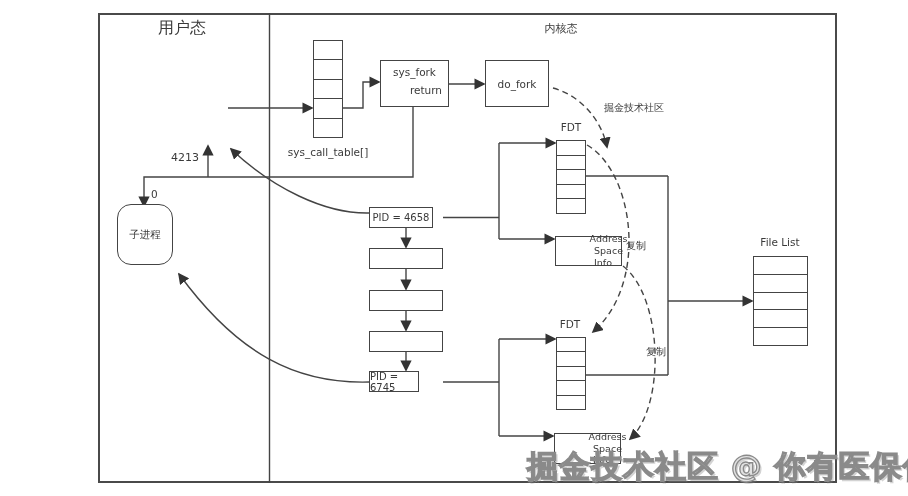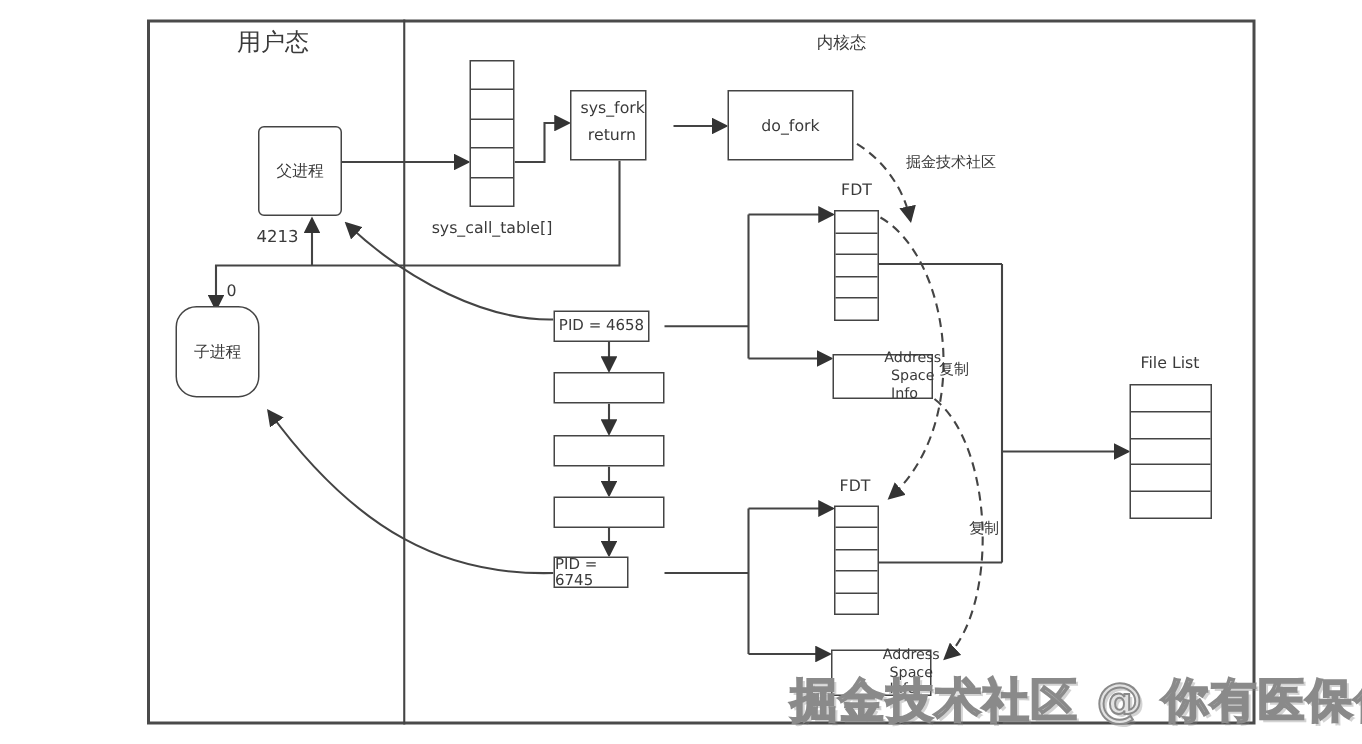--- a/index.html
+++ b/index.html
@@ -62,32 +62,29 @@
     <path class="wire" marker-end="url(#arr)" d="M369,213 C325,214 272,188 231,149"></path>
     <path class="wire" marker-end="url(#arr)" d="M369,382 C297,384 238,355 179,274"></path>
     <path class="wire dashed" marker-end="url(#arr)" d="M553,88 C579,95 601,118 607,147"></path>
     <path class="wire dashed" marker-end="url(#arr)" d="M587,145 C634,172 649,283 593,332"></path>
     <path class="wire dashed" marker-end="url(#arr)" d="M623,266 C663,297 666,406 630,439"></path>
   </svg>
 
   <div class="lbl ctr" style="left:152px;top:18px;width:60px;font-size:16px;">用户态</div>
   <div class="lbl ctr" style="left:531px;top:21px;width:60px;font-size:11px;">内核态</div>
 
-  <div class="box rounded" style="left:172px;top:84px;width:56px;height:60px;">
-    <span>父进程</span>
-  </div>
   <div class="box rounded" style="left:117px;top:204px;width:56px;height:61px;border-radius:14px;">
     <span>子进程</span>
   </div>
 
-  <div class="box" style="left:380px;top:60px;width:51px;height:47px;flex-direction:column;align-items:stretch;justify-content:flex-start;padding:5px 6px;">
+  <div class="box" style="left:380px;top:60px;width:69px;height:47px;flex-direction:column;align-items:stretch;justify-content:flex-start;padding:5px 6px;">
     <span class="ctr">sys_fork</span>
     <span style="text-align:right;margin-top:6px;">return</span>
   </div>
-  <div class="box" style="left:485px;top:60px;width:84px;height:47px;">
+  <div class="box" style="left:485px;top:60px;width:64px;height:47px;">
     <span>do_fork</span>
   </div>
 
   <div class="vtable" style="left:313px;top:40px;width:30px;height:98px;">
       <div class="cell"></div>
       <div class="cell"></div>
       <div class="cell"></div>
       <div class="cell"></div>
       <div class="cell"></div>
     </div>

